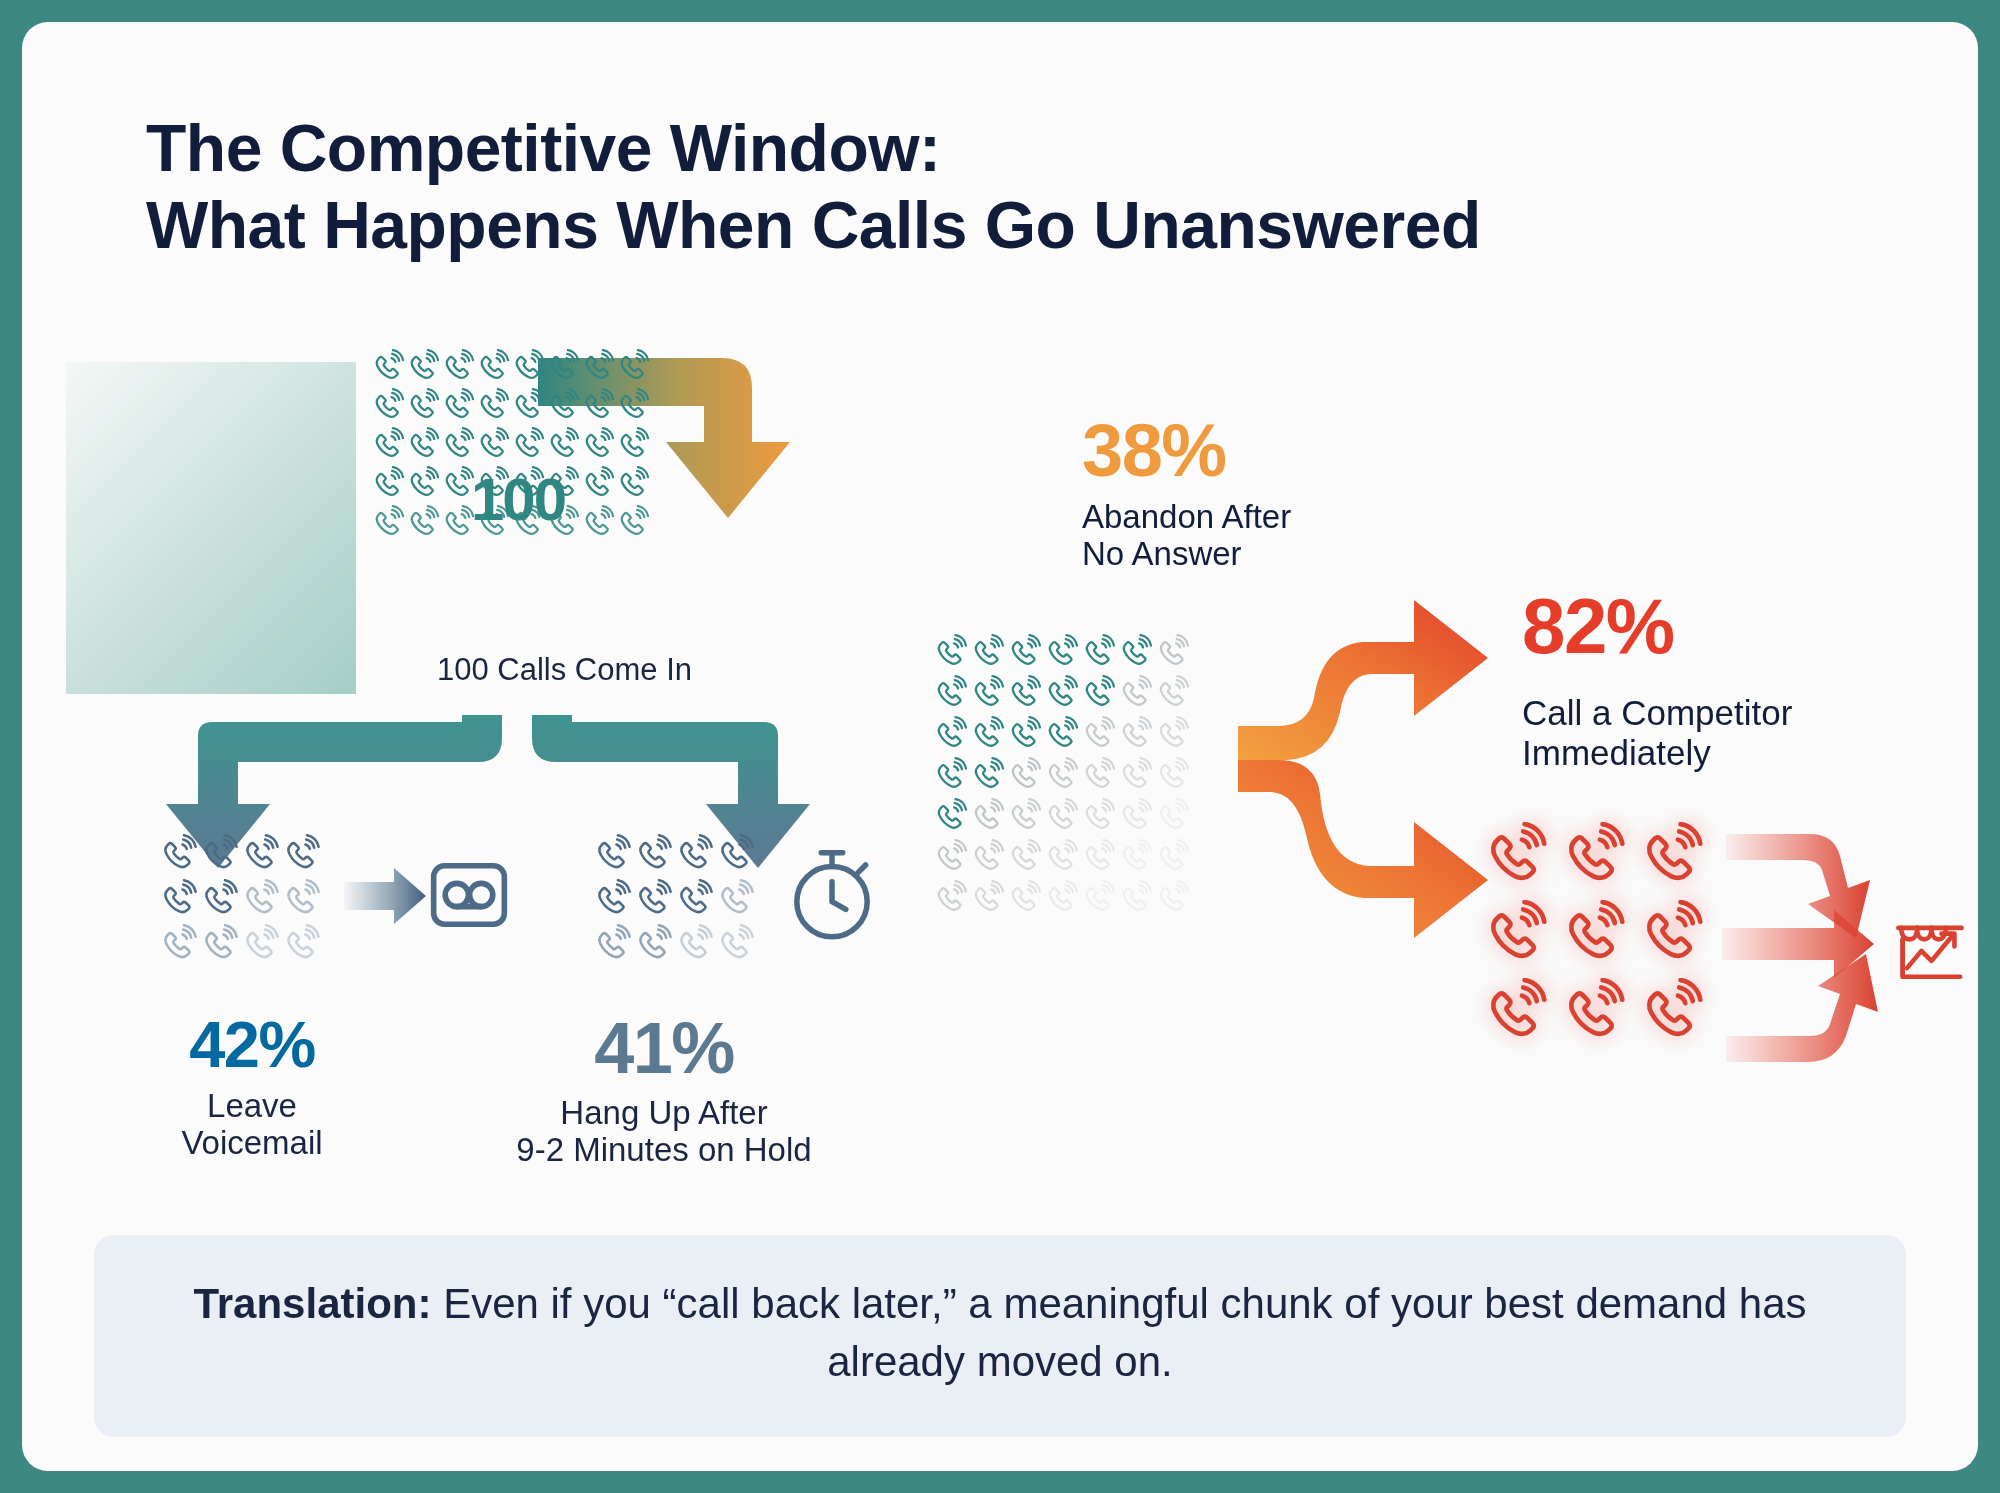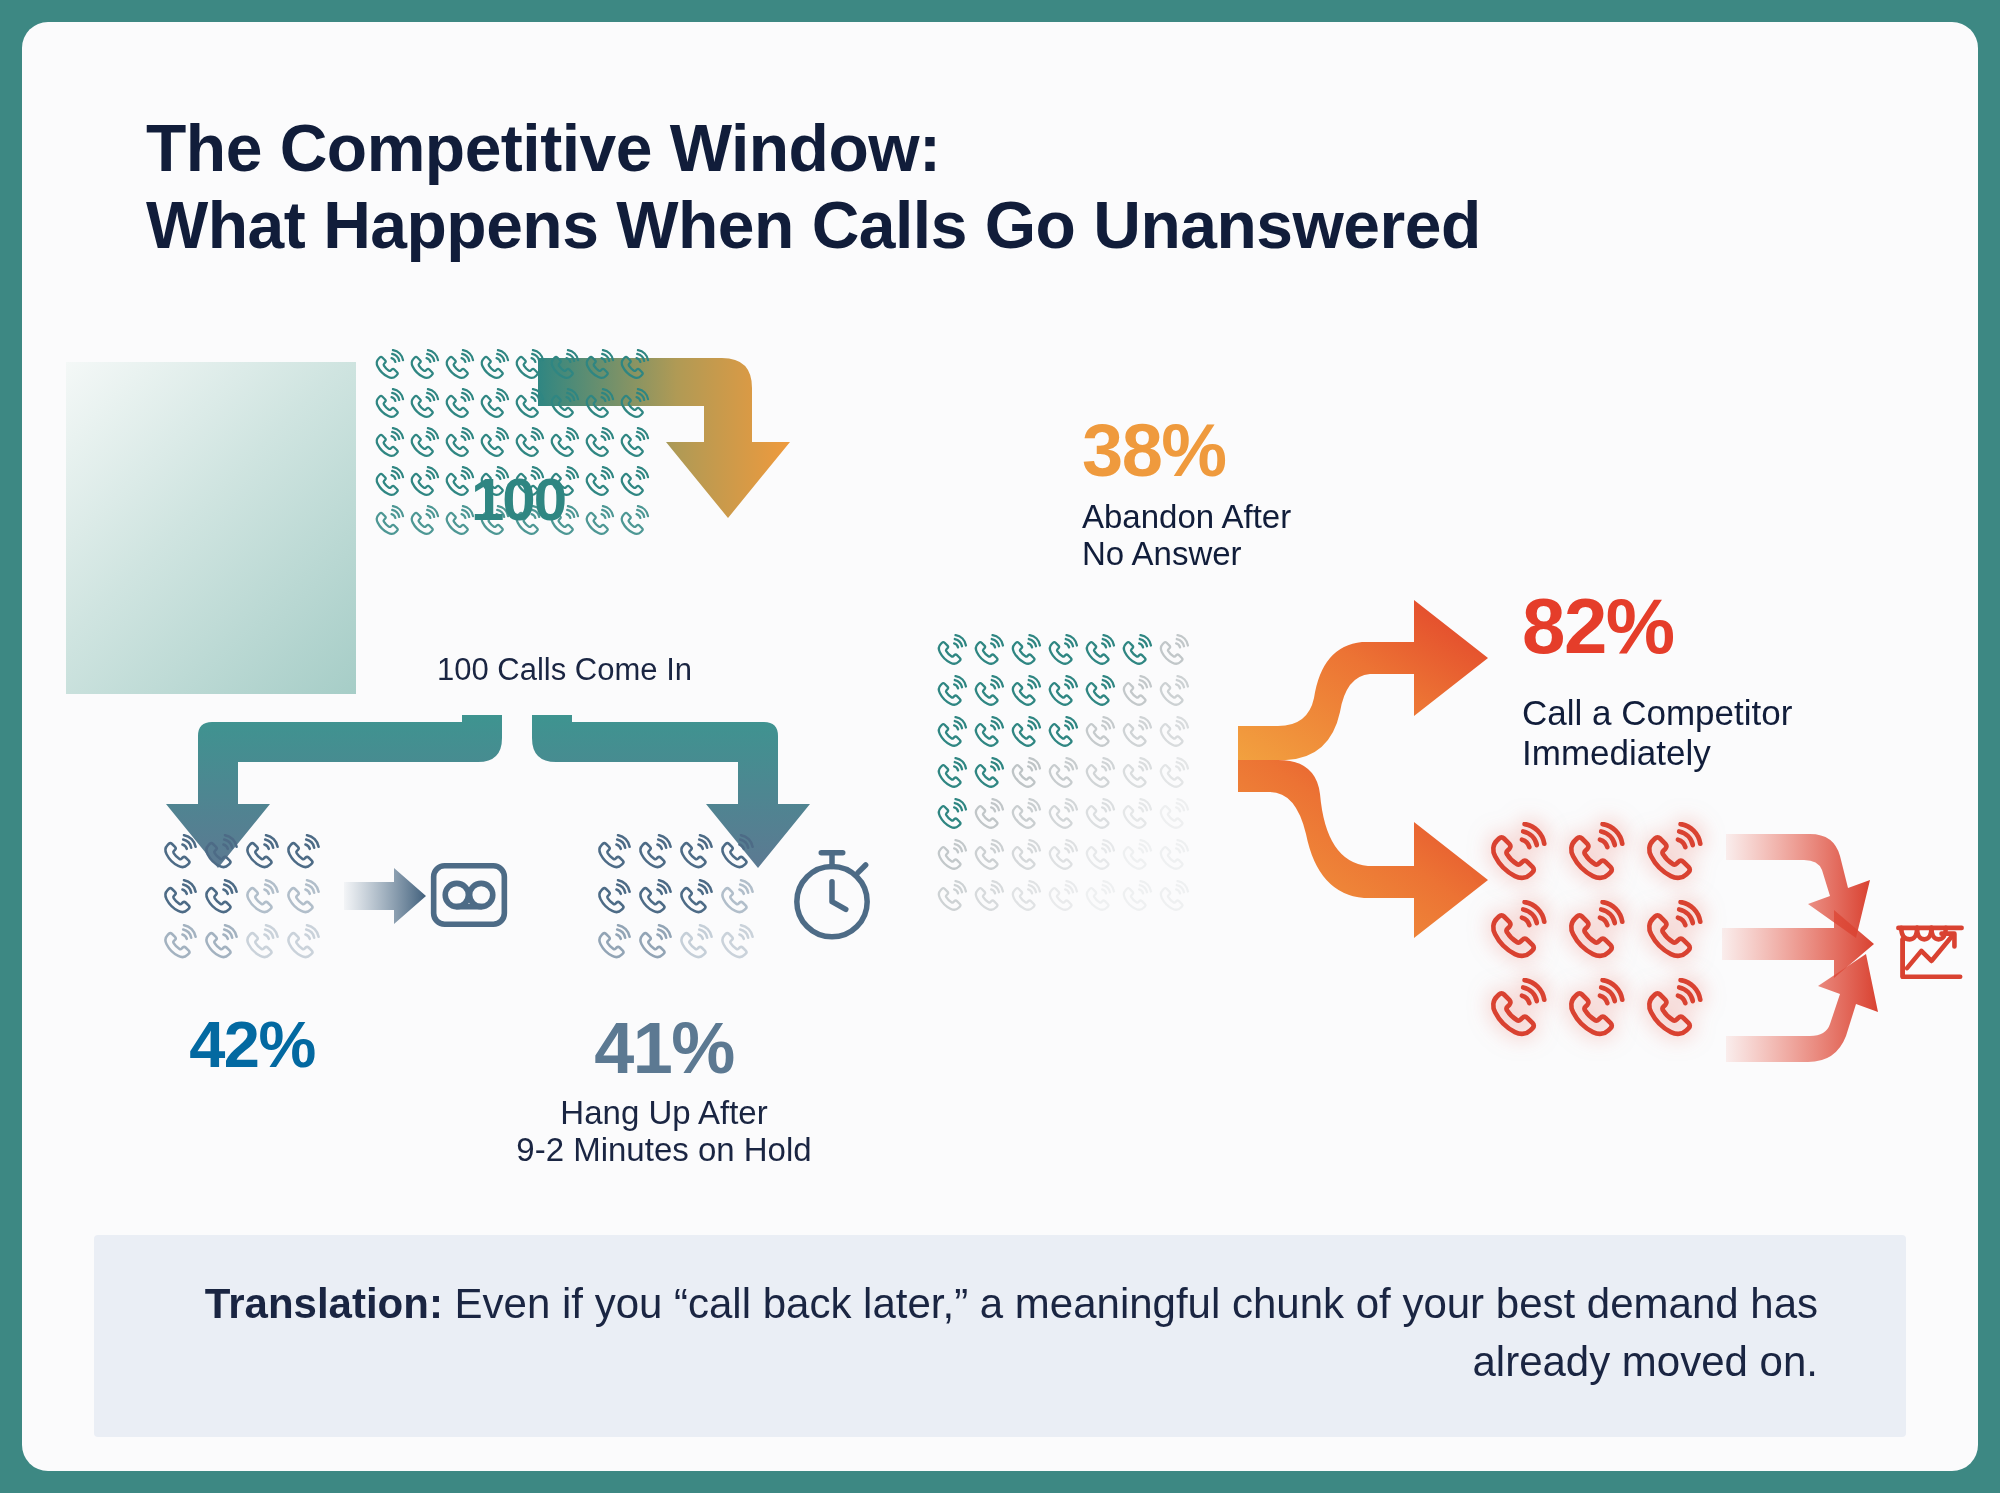--- a/index.html
+++ b/index.html
@@ -126,23 +126,23 @@
   #stat-41 { position: absolute; left: 412px; top: 990px; width: 460px; text-align: center; }
   #stat-41 .stat-num { font-size: 72px; color: #5c7992; }
   #stat-41 .stat-lab { font-size: 33px; color: #1a2542; margin-top: 10px; }
 
   
   .banner {
     position: absolute;
     left: 72px; bottom: 34px;
     width: calc(100% - 144px);
     background: #eaeef5;
-    border-radius: 4px;
-    padding: 40px 88px 46px;
-    text-align: right;
+    border-radius: 20px;
+    padding: 40px 60px 46px;
+    text-align: center;
   }
   .banner-text {
     font-size: 42px;
     line-height: 1.38;
     color: #1a2542;
     font-weight: 400;
   }
   .banner-text b { font-weight: 700; }
 
   
@@ -1200,20 +1200,22 @@
         </svg>
       </div>
     <svg style="position:absolute;left:408px;top:838px;width:78px;height:70px" viewBox="0 0 64 56">
       <rect x="3" y="4" width="58" height="48" rx="9" fill="none" stroke="#4d6b86" stroke-width="4.6"></rect>
       <circle cx="22" cy="28" r="9.5" fill="none" stroke="#4d6b86" stroke-width="4.6"></circle>
       <circle cx="42" cy="28" r="9.5" fill="none" stroke="#4d6b86" stroke-width="4.6"></circle>
       <path d="M22 37.5 L42 37.5" stroke="#4d6b86" stroke-width="4.6" stroke-linecap="round"></path>
     </svg>
     <div id="stat-42">
       <div class="stat-num">42%</div>
+      <div class="stat-lab">Leave
+Voicemail</div>
     </div>
 
     <div class="grid" id="grid-41">
         <svg viewBox="0 0 32 32" class="ph" style="opacity: 1;">
           <g fill="none" stroke="#4d6b86" stroke-width="2.1" stroke-linecap="round" stroke-linejoin="round">
             <path d="M6.2 9.1 C4.3 11.0 4.0 13.9 5.4 16.6 C7.4 20.6 11.0 24.2 15.0 26.2 C17.7 27.6 20.6 27.3 22.5 25.4 L23.6 24.3 C24.3 23.6 24.3 22.6 23.6 21.9 L21.0 19.3 C20.3 18.6 19.3 18.6 18.6 19.3 L17.7 20.2 C17.2 20.7 16.5 20.8 15.9 20.4 C14.1 19.3 12.3 17.5 11.2 15.7 C10.8 15.1 10.9 14.4 11.4 13.9 L12.3 13.0 C13.0 12.3 13.0 11.3 12.3 10.6 L9.7 8.0 C9.0 7.3 8.0 7.3 7.3 8.0 Z"></path>
             <path d="M19.0 4.6 C22.3 5.3 24.9 7.9 25.6 11.2"></path>
             <path d="M18.4 8.6 C20.2 9.1 21.5 10.4 22.0 12.2"></path>
             <path d="M19.7 1.0 C24.6 1.8 28.4 5.6 29.2 10.5"></path>
           </g>

